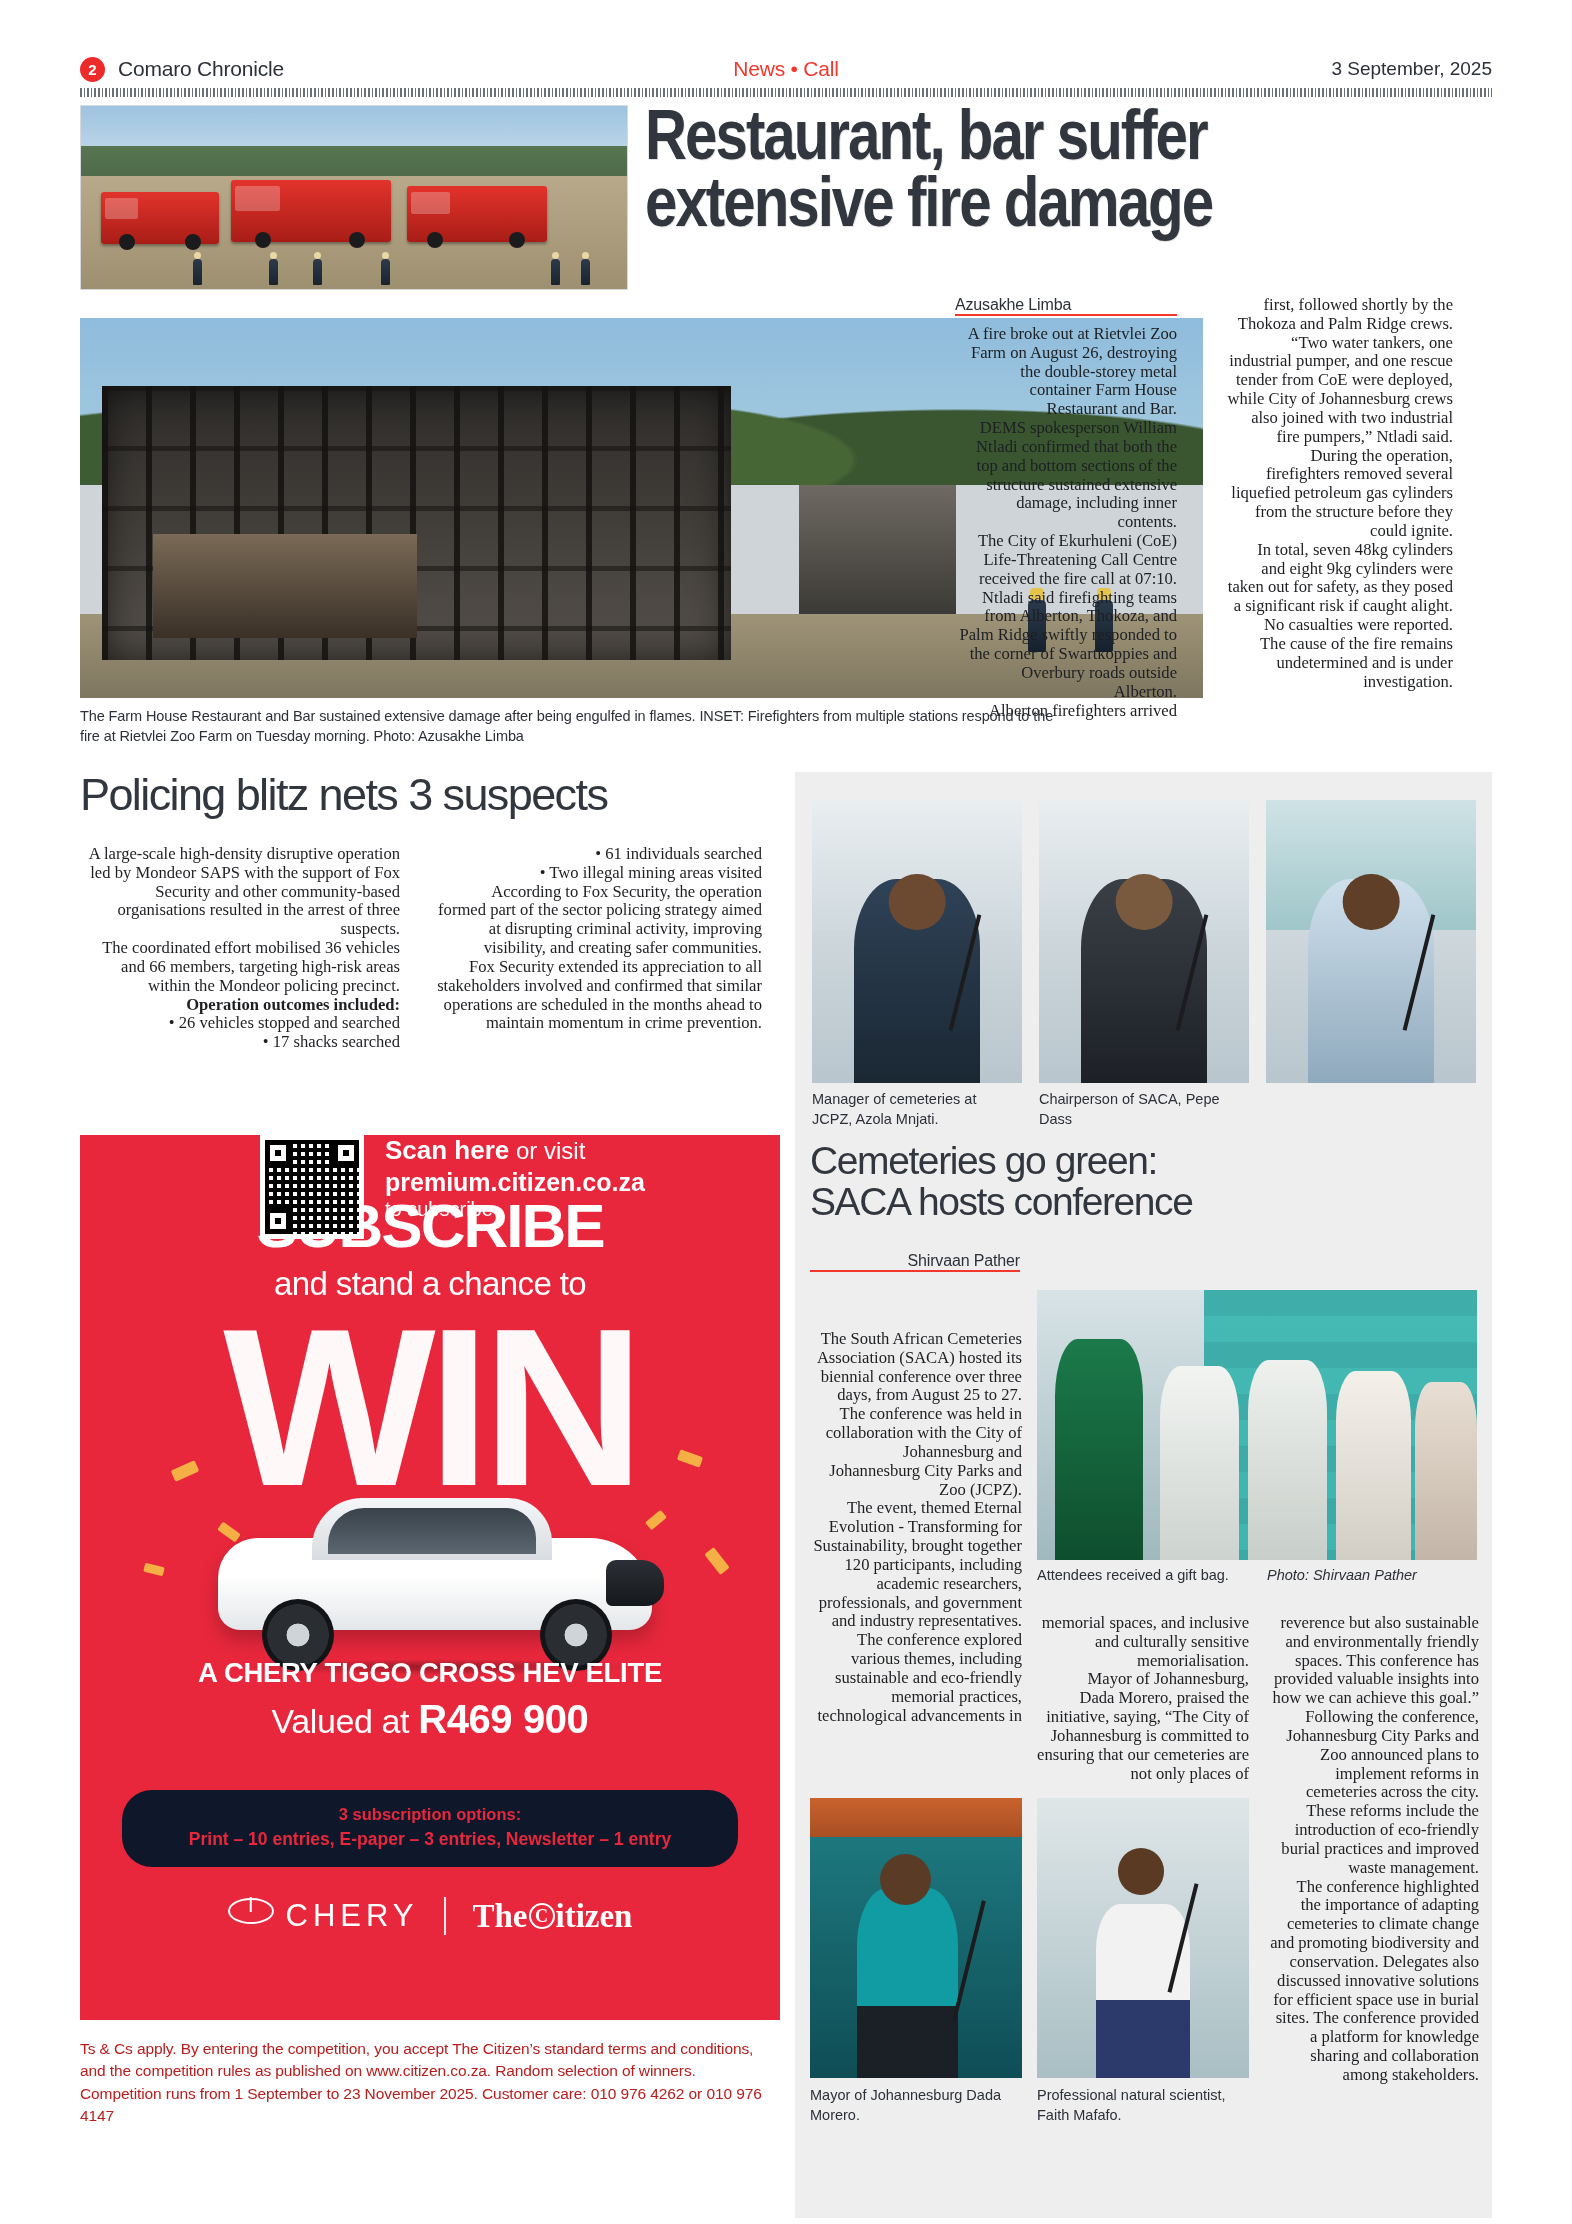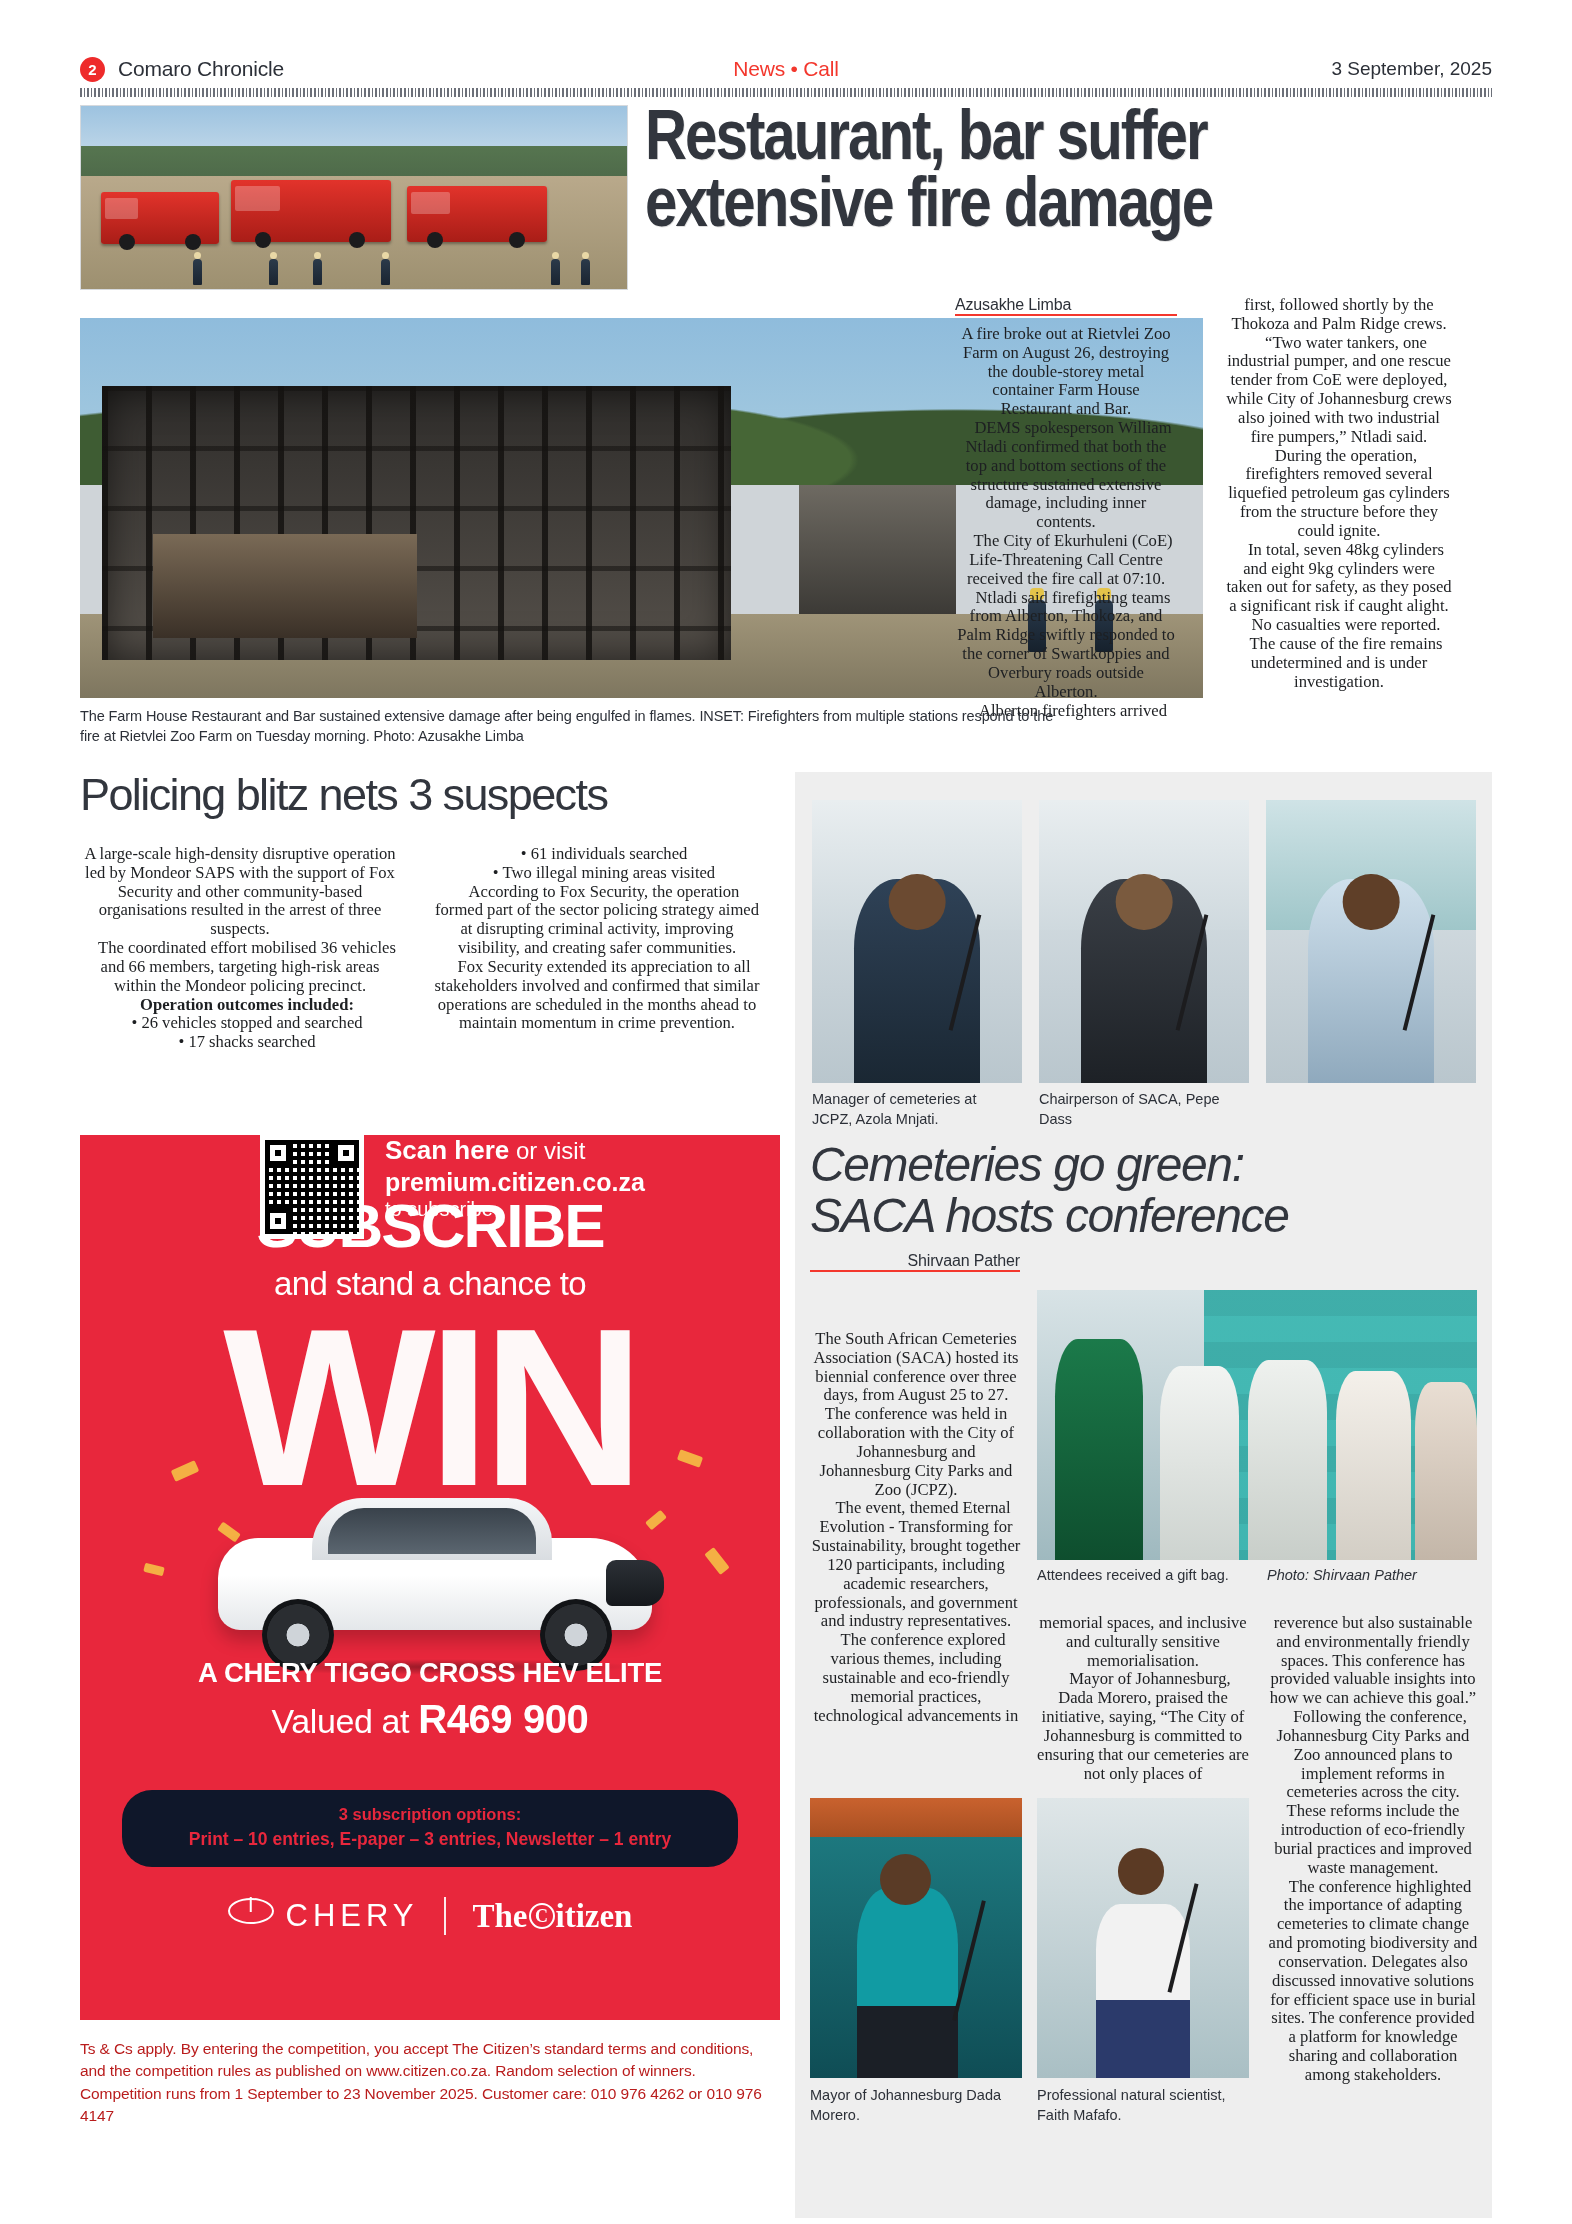--- a/index.html
+++ b/index.html
@@ -137,21 +137,21 @@
     font-size: 16px; color: #2c3038;
     border-bottom: 2.5px solid #f3372d;
     margin-bottom: 9px;
     letter-spacing: -0.15px;
   }
   .serif-col {
     font-family: "Liberation Serif", serif;
     font-size: 16.6px;
     line-height: 1.135;
     color: #1d1f22;
-    text-align: center;
+    text-align: right;
   }
   .serif-col p { margin: 0; text-indent: 14px; }
   .serif-col p.first { text-indent: 0; }
 
   .hero-col-1 { position:absolute; left: 955px; top: 296px; width: 222px; }
   .hero-col-2 { position:absolute; left: 1225px; top: 296px; width: 228px; }
 
   
   .sec-head {
     font-family: "Liberation Sans", sans-serif;
@@ -312,21 +312,21 @@
      background: #6b4a31; }
   .pod-mic { position:absolute; right: 26%; top: 40%; width: 4px; height: 42%;
      background:#1c1c1e; transform: rotate(14deg); }
 
   .cap-trio { position:absolute; top: 1090px; font-size: 14.5px; line-height:1.36; color:#2c3038; }
   .cap-t1 { left: 812px; width: 205px; }
   .cap-t2 { left: 1039px; width: 205px; }
 
   .cem-head {
     position:absolute; left: 810px; top: 1140px; width: 690px;
-    font-size: 48px; letter-spacing: -1.4px; line-height: 1.06; font-style: italic;
+    font-size: 39px; letter-spacing: -1.4px; line-height: 1.06;
   }
   .cem-byline { position:absolute; left: 810px; top: 1252px; width: 210px; text-align: right; }
   .cem-c1 { position:absolute; left: 810px; top: 1330px; width: 212px; }
   .cem-c2 { position:absolute; left: 1037px; top: 1614px; width: 212px; }
   .cem-c3 { position:absolute; left: 1267px; top: 1614px; width: 212px; }
 
   .ph-gift { position:absolute; left: 1037px; top: 1290px; width: 440px; height: 270px; }
   .gift-bg { position:absolute; inset:0; background: linear-gradient(#d8e3e6, #9fb9bf); }
   .gift-banner { position:absolute; right:0; top:0; width: 62%; height:100%;
     background: repeating-linear-gradient(to bottom, #2fa8a3 0 26px, #35b5af 26px 52px); opacity:.9; }

